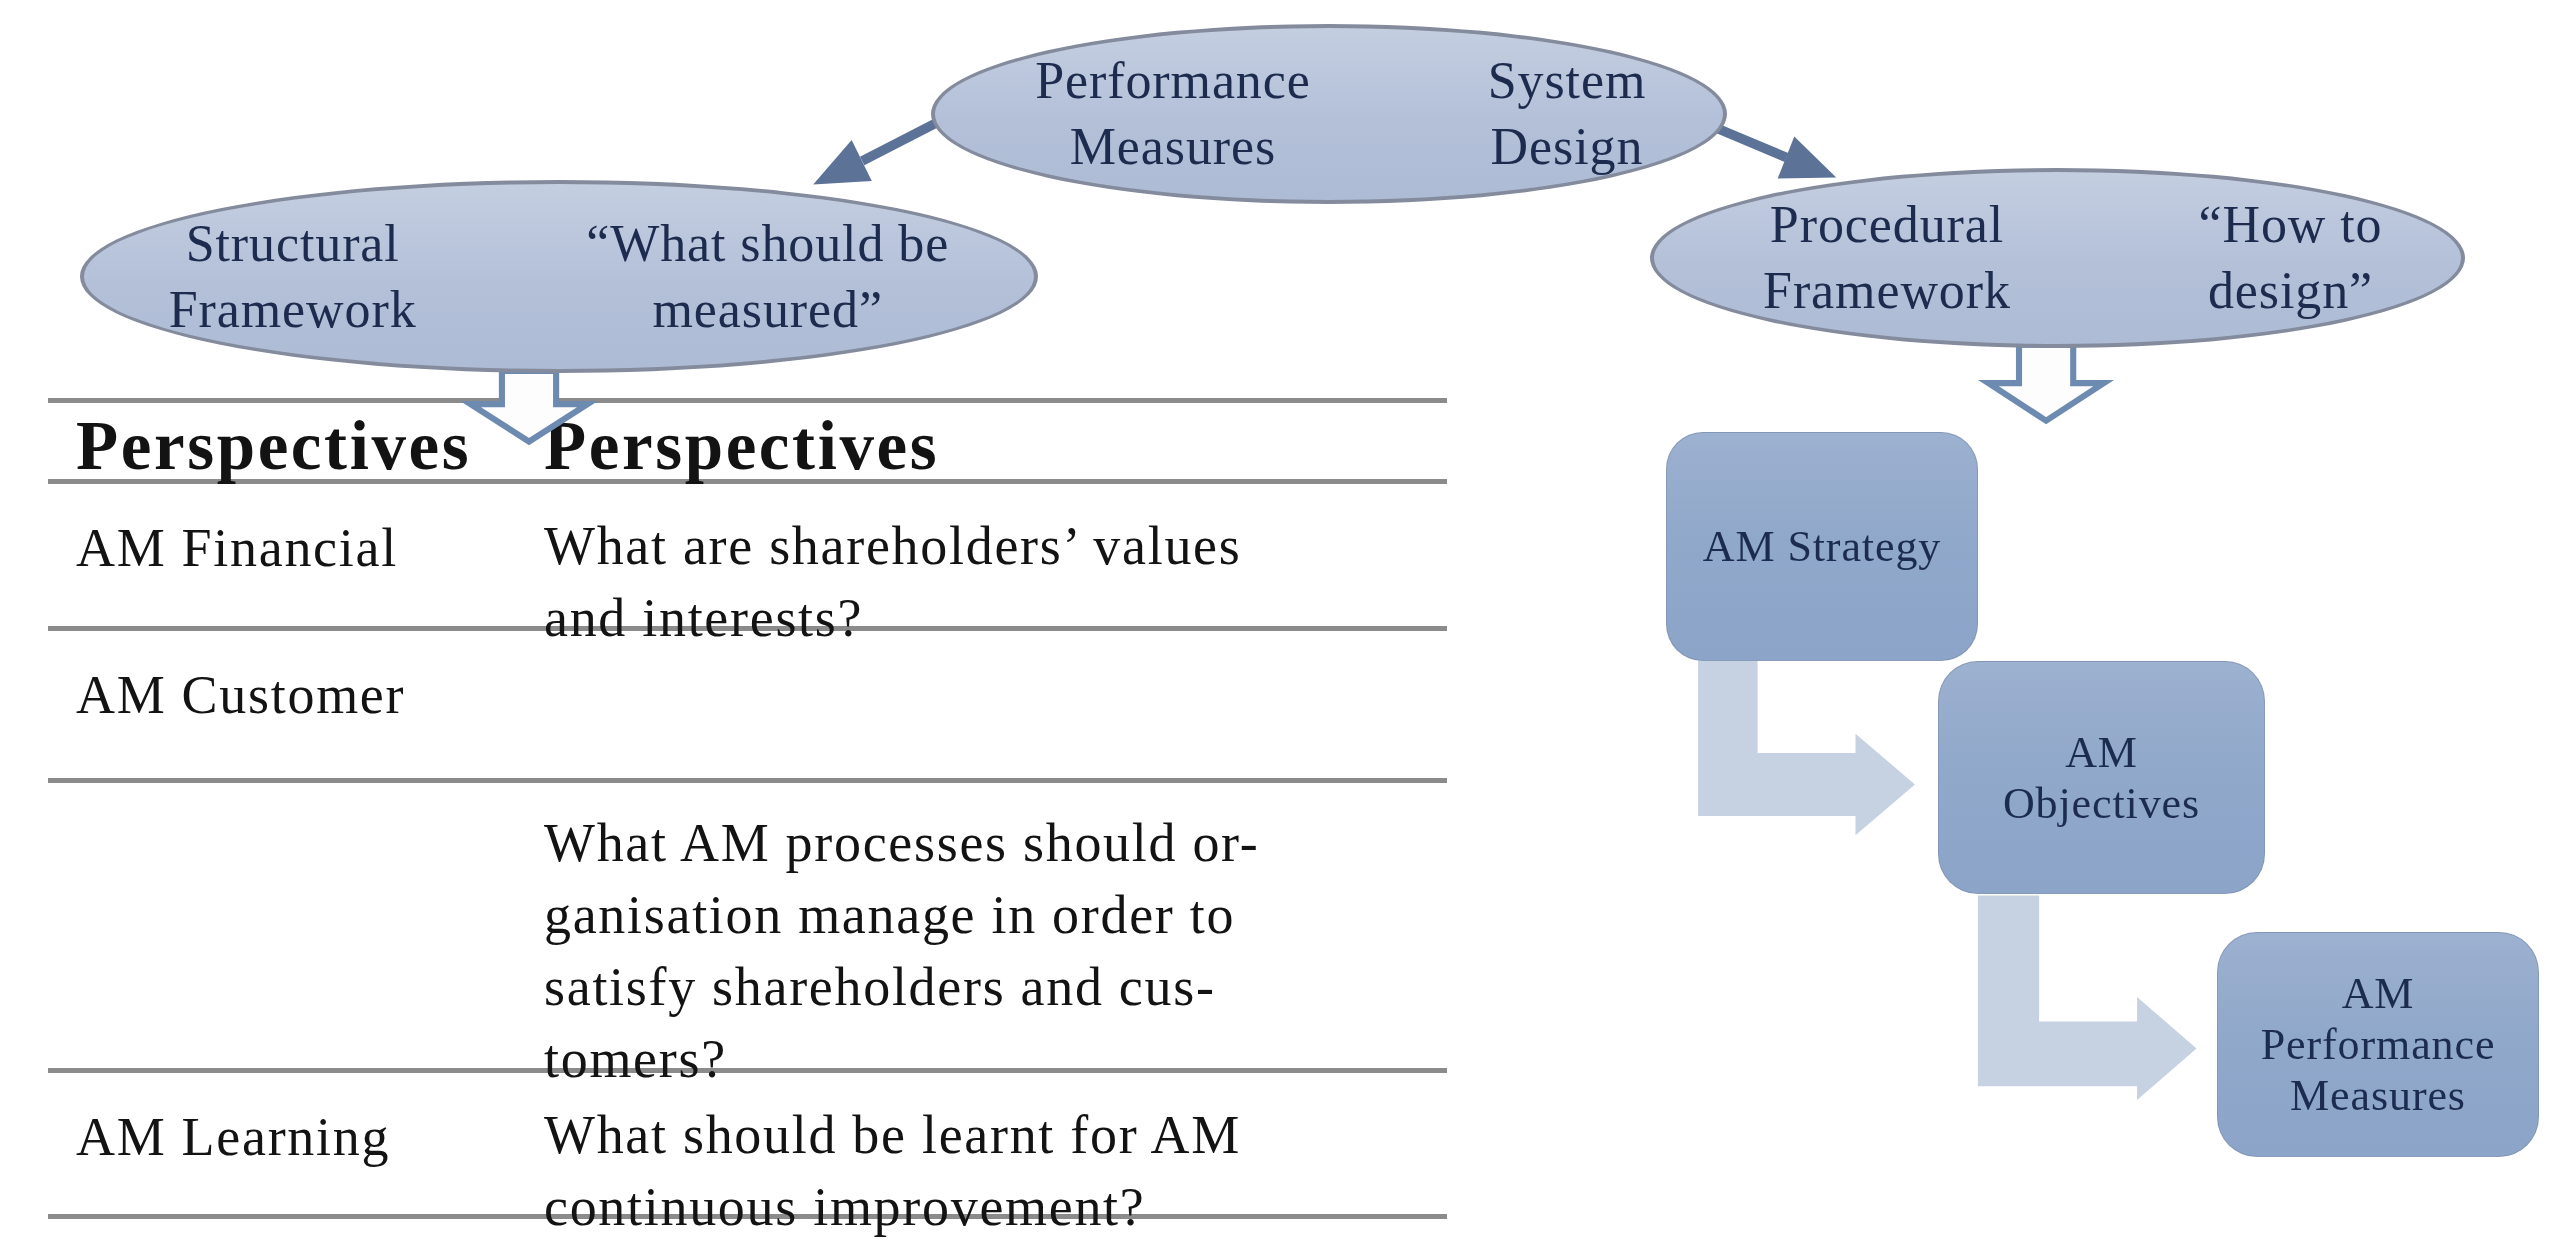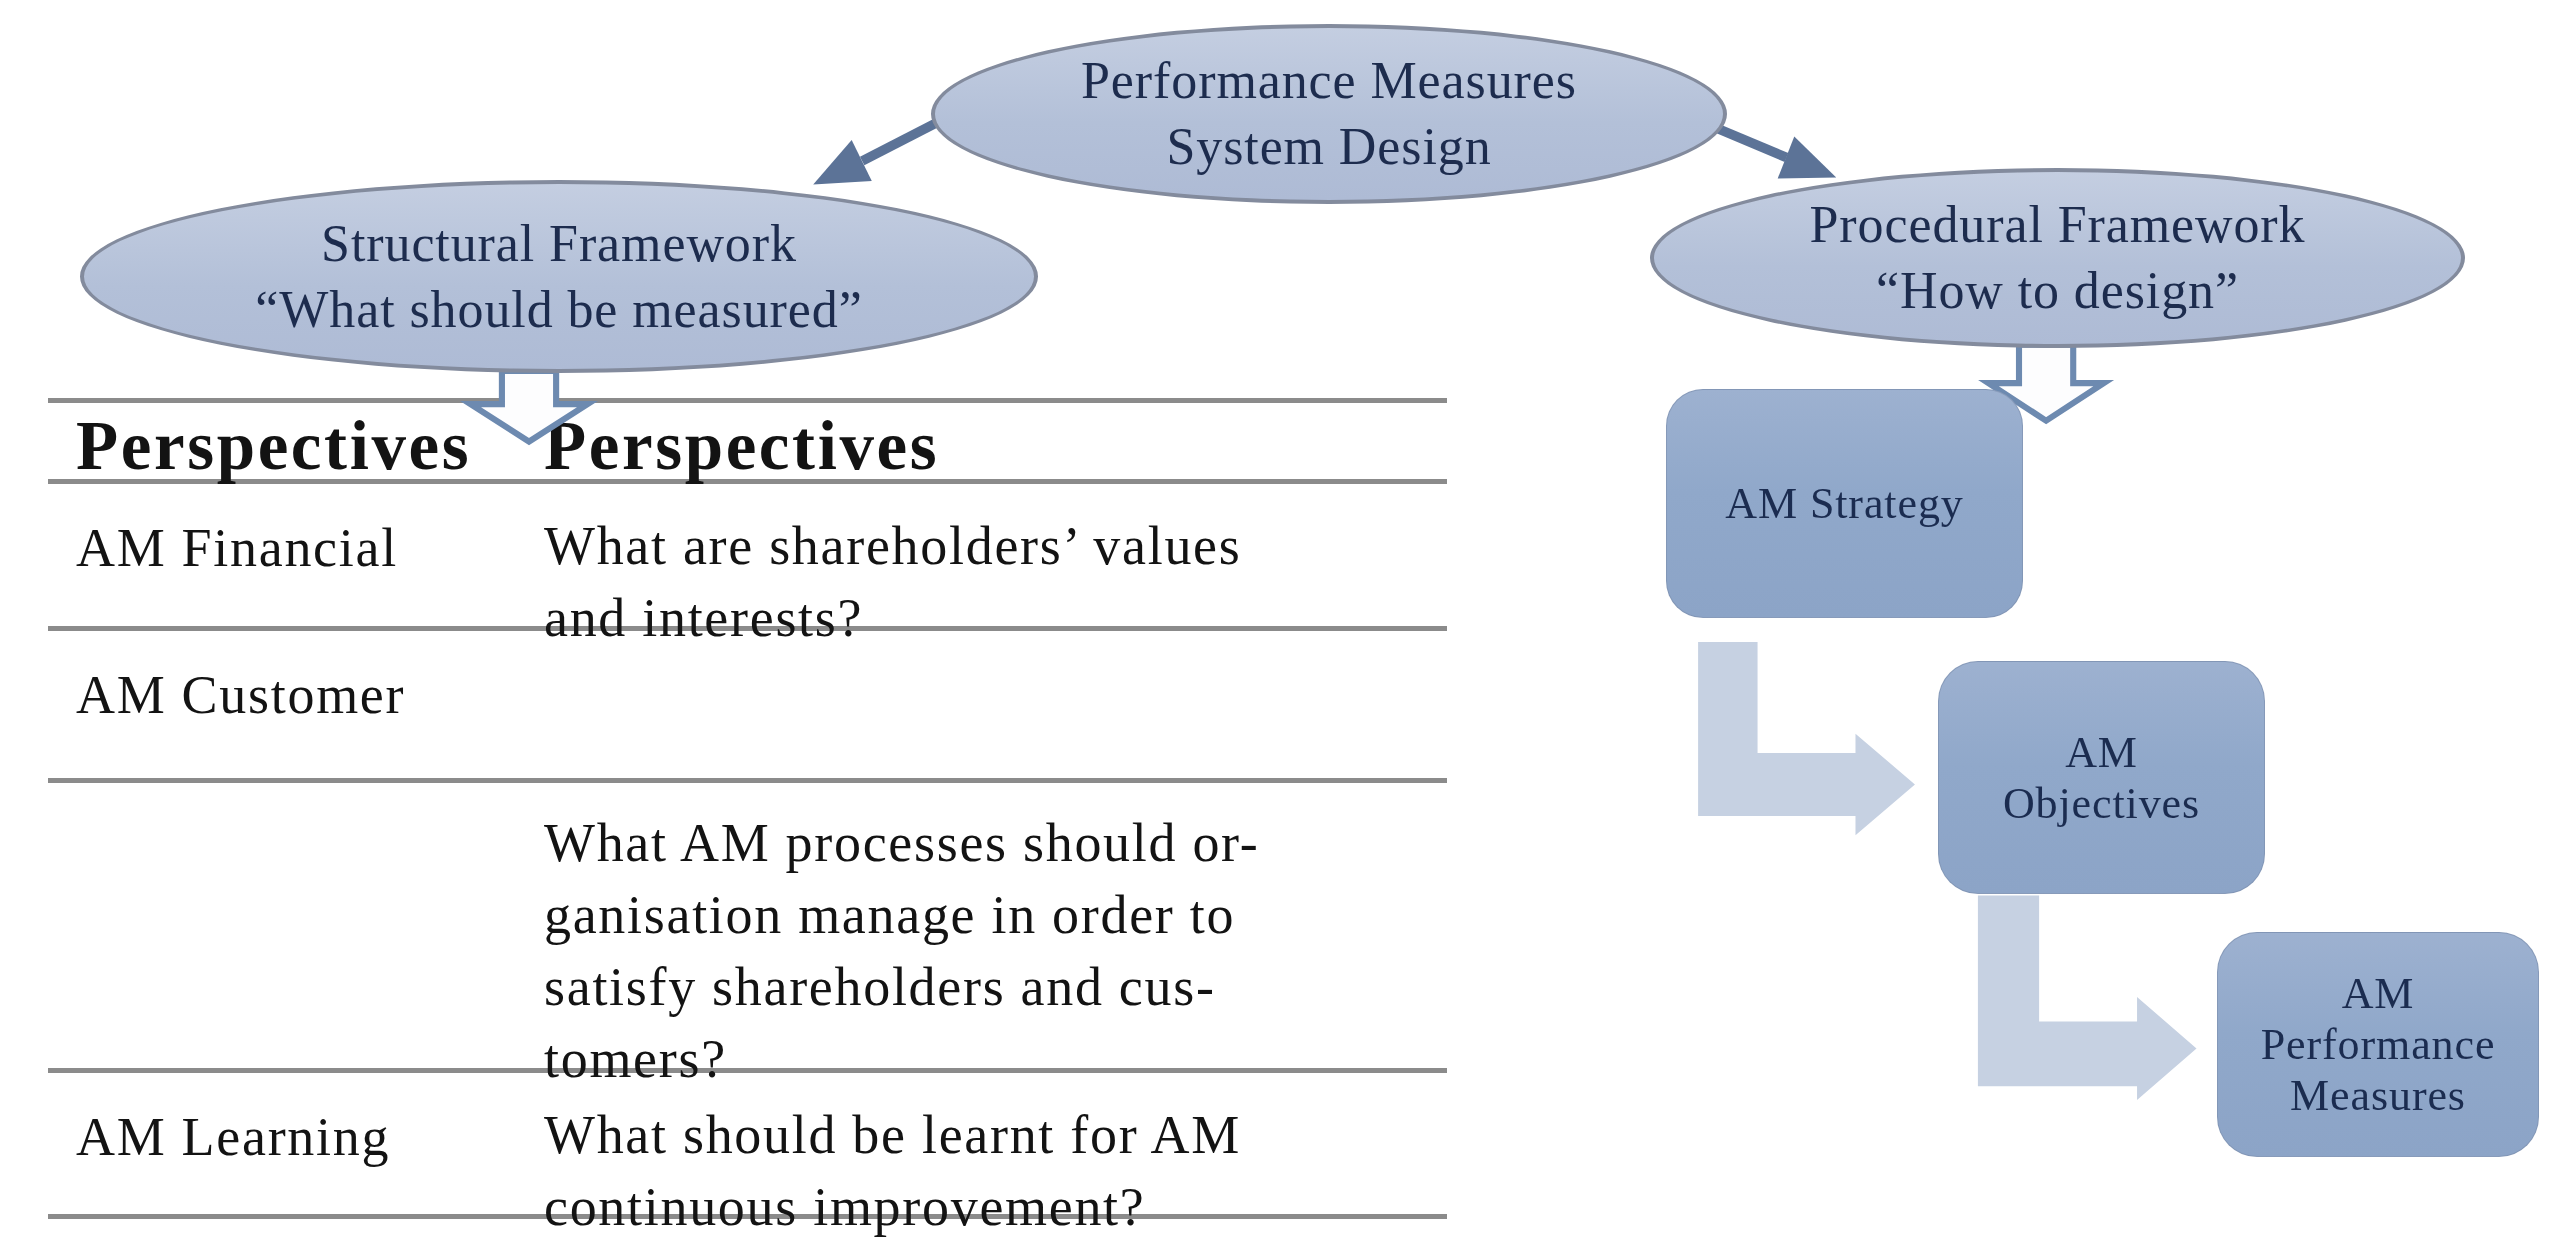--- a/index.html
+++ b/index.html
@@ -24,21 +24,21 @@
     pointer-events: none;
   }
   
   .ellipse {
     position: absolute;
     box-sizing: border-box;
     border-radius: 50%;
     background: linear-gradient(180deg, #c4cee1 0%, #b3c0d8 55%, #aebbd5 100%);
     border: 4.4px solid #838b9d;
     display: flex;
-    flex-direction: column;
+    flex-direction: row;
     align-items: center;
     justify-content: center;
     text-align: center;
     color: #1d2c4e;
     font-size: 52px;
     line-height: 66px;
     letter-spacing: 0.9px;
   }
   
   .flowbox {
@@ -141,21 +141,21 @@
   <div class="ellipse" style="left:80px;top:180px;width:958px;height:193px">
     <span>Structural Framework</span>
     <span>“What should be measured”</span>
   </div>
 
   <div class="ellipse" style="left:1650px;top:168px;width:815px;height:180px">
     <span>Procedural Framework</span>
     <span>“How to design”</span>
   </div>
 
-  <div class="flowbox" style="left:1666px;top:389px;width:357px;height:229px;border-radius:37px">
+  <div class="flowbox" style="left:1666px;top:432px;width:312px;height:229px;border-radius:37px">
     <span>AM Strategy</span>
   </div>
 
   <div class="flowbox" style="left:1938px;top:661px;width:327px;height:233px;border-radius:40px">
     <span>AM
 Objectives</span>
   </div>
 
   <div class="flowbox" style="left:2217px;top:932px;width:322px;height:225px;border-radius:40px">
     <span>AM

